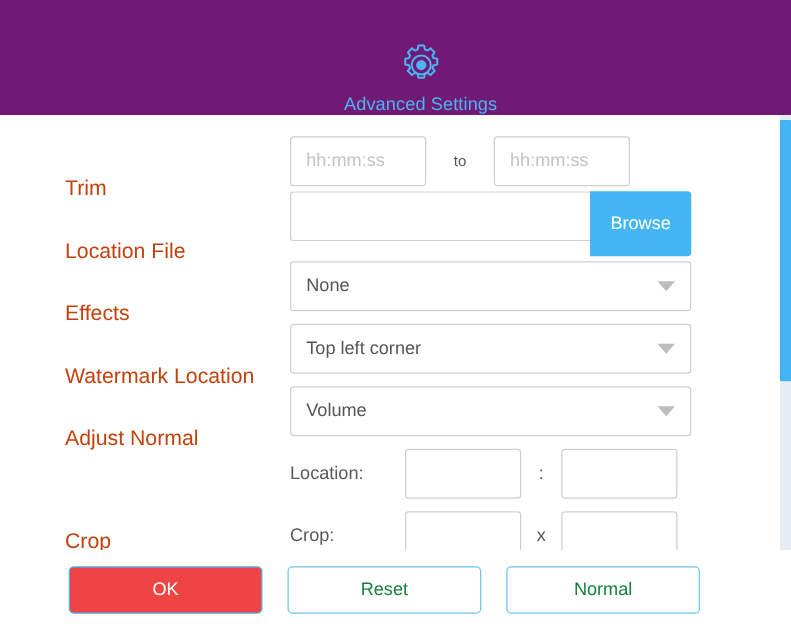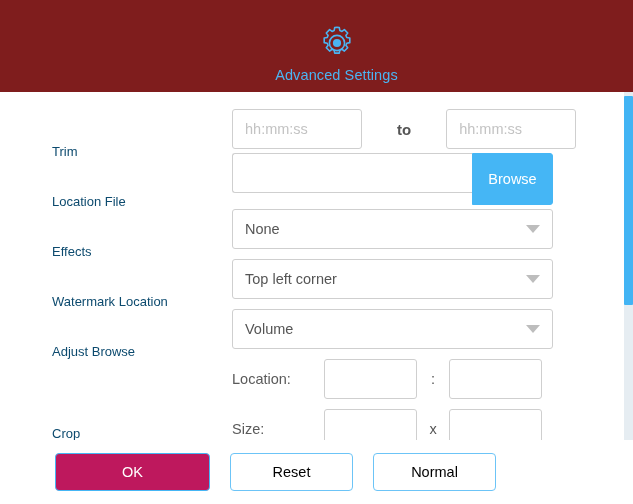--- a/index.html
+++ b/index.html
@@ -13,25 +13,25 @@
   body {
     font-family: "Liberation Sans", sans-serif;
     background: #ffffff;
     color: #444444;
     position: relative;
   }
 
   
   .header {
     height: 92px;
-    background: #7f1d1d;
+    background: #701a75;
     display: flex;
     flex-direction: column;
     align-items: center;
-    justify-content: center;
+    justify-content: flex-end;
     padding-top: 13px;
     padding-left: 40px;
   }
 
   .gear-icon {
     width: 40px;
     height: 40px;
     display: block;
   }
 
@@ -60,22 +60,22 @@
   .row {
     display: flex;
     align-items: center;
     height: 50px;
     padding-left: 52px;
   }
 
   .row-label {
     width: 180px;
     flex: 0 0 180px;
-    font-size: 13px;
-    color: #0c4a6e;
+    font-size: 17px;
+    color: #c2410c;
     margin-top: 44px;
   }
 
   .row-fields {
     display: flex;
     align-items: center;
   }
 
   
   .text-input {
@@ -84,27 +84,26 @@
     border-radius: 3px;
     background: #fff;
     font-family: "Liberation Sans", sans-serif;
     font-size: 14.5px;
     color: #555;
     padding: 0 12px;
     outline: none;
   }
   .text-input::placeholder { color: #c3c3c3; }
 
-  .trim-input { width: 130px; }
+  .trim-input { width: 109px; }
 
   .to-sep {
-    font-size: 15px;
+    font-size: 12px;
     color: #555;
-    margin: 0 35px;
-    font-weight: bold;
+    margin: 0 22px;
   }
 
   
   .file-group {
     display: flex;
     align-items: stretch;
     width: 321px;
     height: 52px;
   }
   .file-input {
@@ -222,30 +221,30 @@
     border-radius: 4px;
     font-family: "Liberation Sans", sans-serif;
     font-size: 14.5px;
     cursor: pointer;
     display: flex;
     align-items: center;
     justify-content: center;
   }
   .btn-primary {
     width: 155px;
-    background: #be185d;
+    background: #ef4444;
     border: 1px solid #45b6f5;
     color: #ffffff;
     margin-right: 20px;
   }
   .btn-outline {
-    width: 123px;
+    width: 155px;
     background: #ffffff;
     border: 1px solid #6cc4f7;
-    color: #000000;
+    color: #15803d;
     margin-right: 20px;
   }
 </style>
 </head>
 <body>
 
 <div class="header">
   <span class="gear-icon">
     <svg viewBox="0 0 40 40" width="40" height="40" xmlns="http://www.w3.org/2000/svg">
       <path d="M20 4.2
@@ -296,42 +295,42 @@
       <div class="row-label">Watermark Location</div>
       <div class="row-fields">
         <div class="select-box">
           <span class="select-value">Top left corner</span>
           <span class="select-arrow"></span>
         </div>
       </div>
     </div>
 
     <div class="row">
-      <div class="row-label">Adjust Browse</div>
+      <div class="row-label">Adjust Normal</div>
       <div class="row-fields">
         <div class="select-box">
           <span class="select-value">Volume</span>
           <span class="select-arrow"></span>
         </div>
       </div>
     </div>
 
     <div class="row crop-row">
       <div class="row-label crop-label">Crop</div>
       <div class="crop-lines">
 
         <div class="crop-line">
           <span class="crop-sublabel">Location:</span>
           <input class="text-input crop-input" type="text" style="">
           <span class="crop-sep">:</span>
           <input class="text-input crop-input" type="text" style="">
         </div>
 
         <div class="crop-line">
-          <span class="crop-sublabel">Size:</span>
+          <span class="crop-sublabel">Crop:</span>
           <input class="text-input crop-input" type="text" style="">
           <span class="crop-sep">x</span>
           <input class="text-input crop-input" type="text" style="">
         </div>
 
       </div>
     </div>
 
   </div>
 </div>

